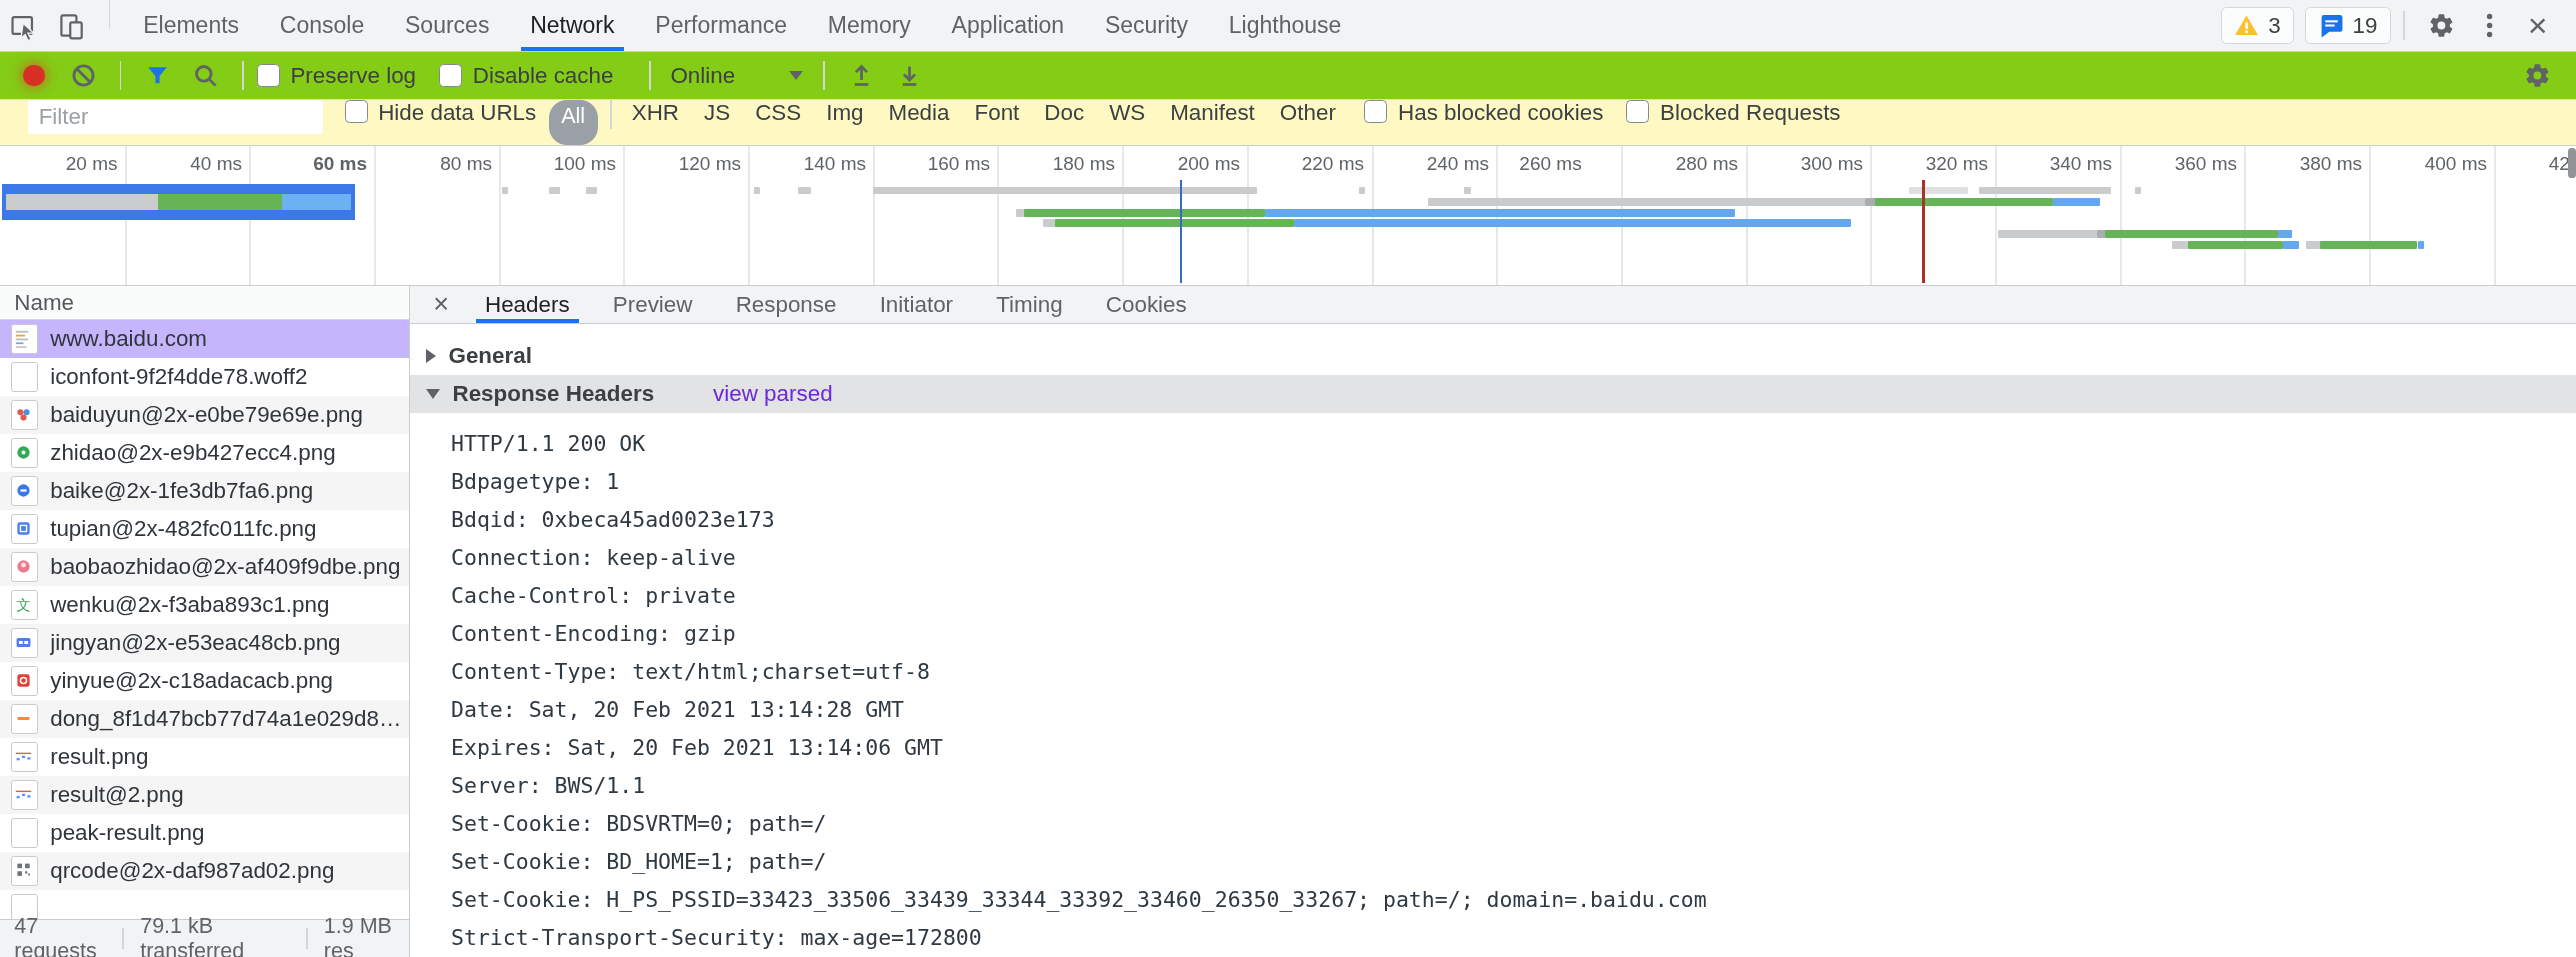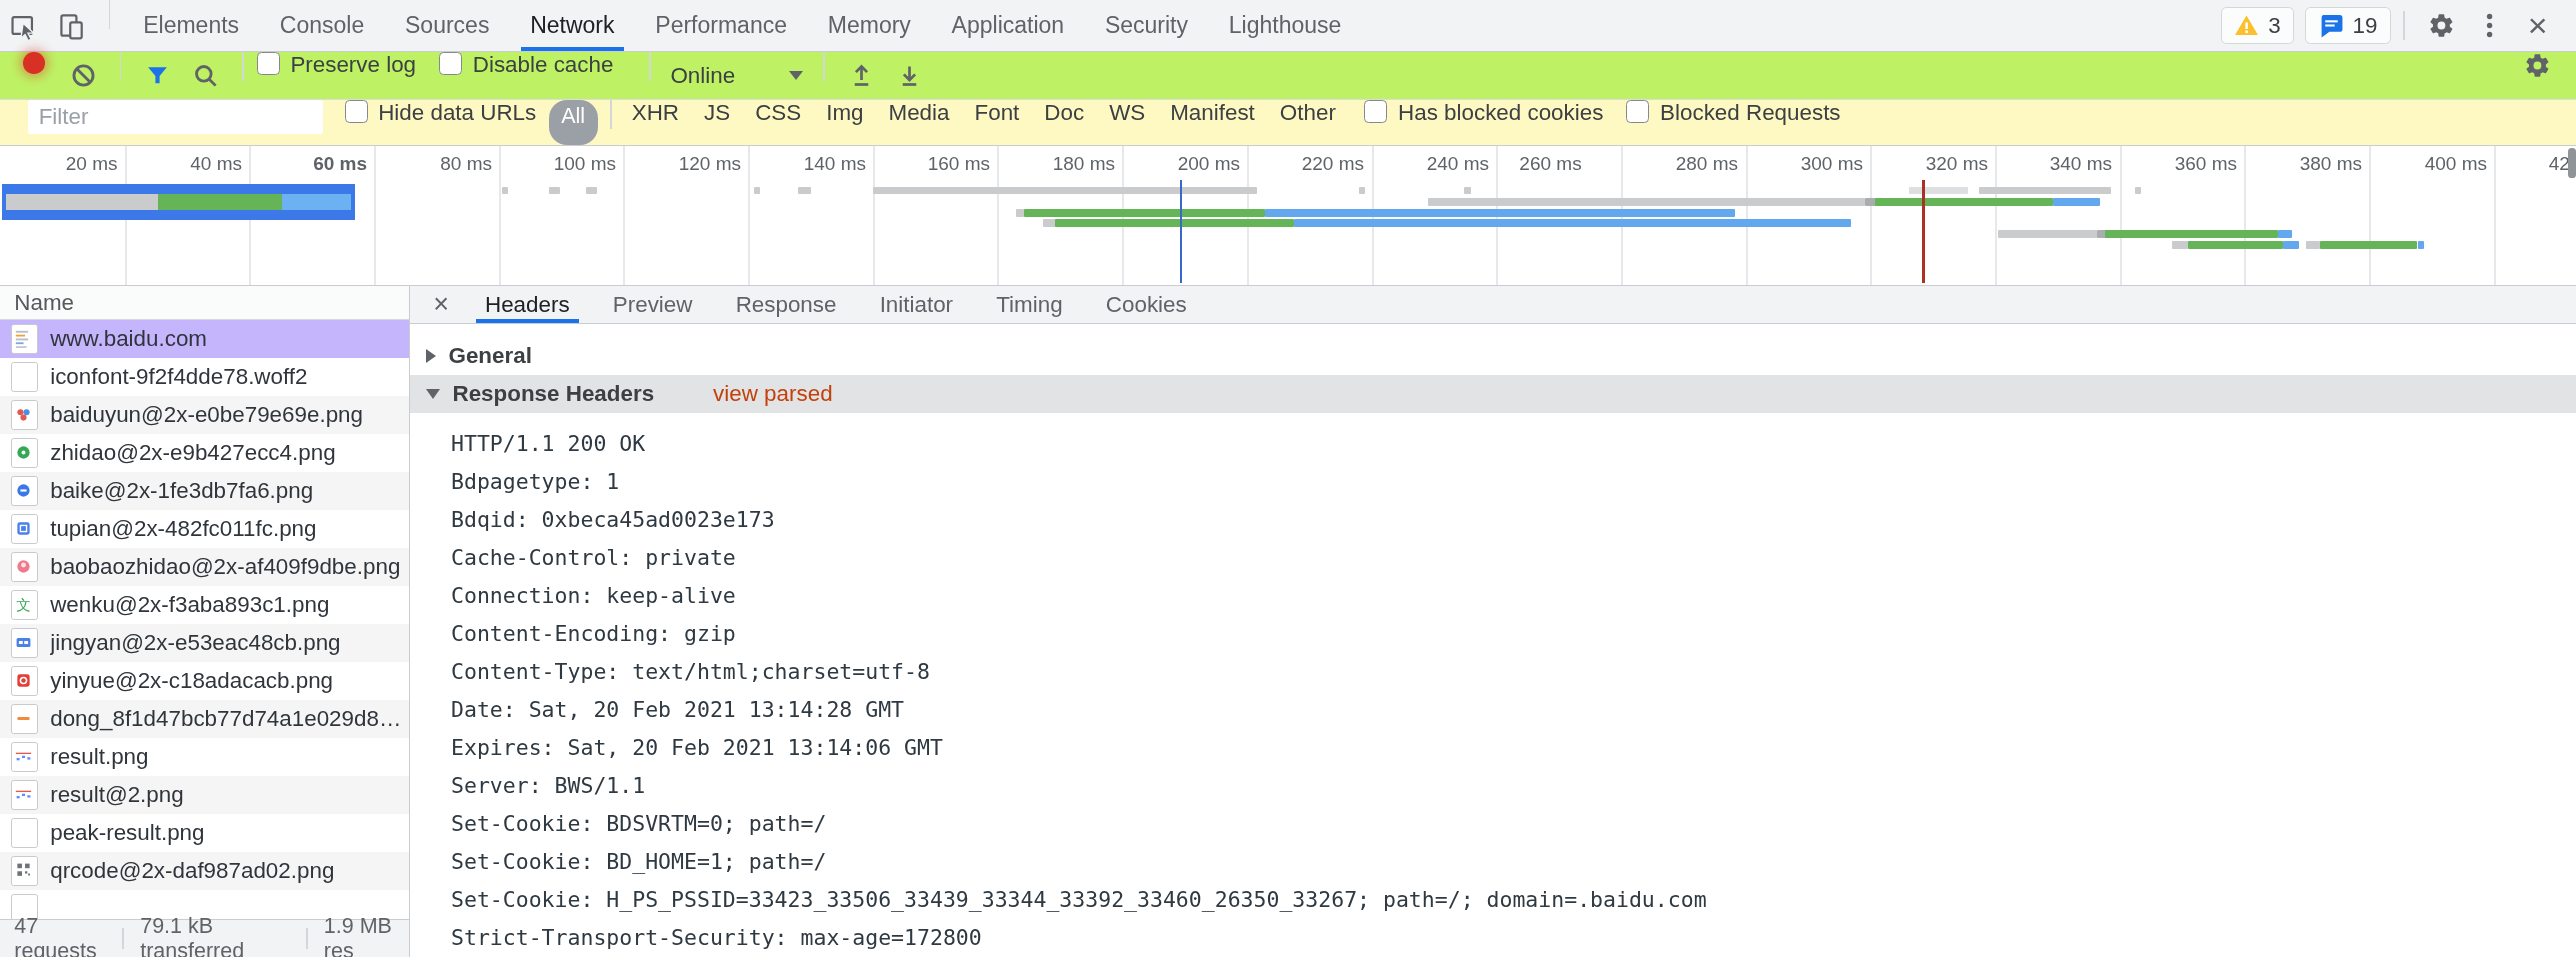--- a/index.html
+++ b/index.html
@@ -23,22 +23,22 @@
   .tab{position:relative;display:flex;align-items:center;padding:0 5.4px;margin:0 15px;
     font-size:23px;color:#5f6368;white-space:nowrap;cursor:default}
   .tab.active{color:#202124}
   .tab.active::after{content:"";position:absolute;left:-3.6px;right:-3.6px;bottom:0;height:4.5px;
     background:var(--accent)}
   #tabbar-right{margin-left:auto;display:flex;align-items:center;padding-right:14.3px}
   .badge{display:flex;align-items:center;gap:9px;border:1.8px solid #d5d8db;border-radius:5.4px;
     background:#fbfcfc;padding:4.5px 12.5px;margin-left:10.7px;font-size:22.4px;color:#3c4043}
 
   
-  #toolbar{height:48px;background:#bef264;border-bottom:0.9px solid #dadcdf;
-    display:flex;padding:0 9px;position:relative}
+  #toolbar{height:48px;background:#84cc16;border-bottom:0.9px solid #dadcdf;
+    display:flex;align-items:center;padding:0 9px;position:relative}
   .record-dot{width:21.5px;height:21.5px;border-radius:50%;background:var(--record-red);
     box-shadow:0 0 10.7px 2.7px rgba(217,48,37,.45);margin:0 14.3px}
   .cb{width:23px;height:23px;border:1.8px solid #85898d;border-radius:4.5px;background:#fff;flex:none}
   .cb-label{font-size:22.4px;color:#3c4043;margin:0 23px 0 10.7px;white-space:nowrap}
   .select{display:flex;align-items:center;font-size:22.4px;color:#3c4043;padding:0 7.2px}
   .caret{width:0;height:0;border-left:7.2px solid transparent;border-right:7.2px solid transparent;
     border-top:9px solid #5f6368;margin-left:54px}
   #toolbar-gear{position:absolute;right:14.3px}
 
   
@@ -101,21 +101,21 @@
   .dtab.active{color:#202124}
   .dtab.active::after{content:"";position:absolute;left:-5.4px;right:-5.4px;bottom:0;height:4.5px;
     background:var(--accent)}
   #general-row{display:flex;align-items:center;height:41px;margin-top:14.3px;padding-left:16px}
   .tri-right{width:0;height:0;border-top:7.2px solid transparent;border-bottom:7.2px solid transparent;
     border-left:10.7px solid #5f6368;margin-right:12.5px}
   .tri-down{width:0;height:0;border-left:7.2px solid transparent;border-right:7.2px solid transparent;
     border-top:10.7px solid #5f6368;margin-right:12.5px}
   .sect-title{font-size:22.4px;font-weight:700;color:#3c4043}
   #resp-band{height:43px;background:#e2e3e4;display:flex;align-items:center;padding-left:16px}
-  #view-parsed{font-size:22.4px;color:#c2410c;margin-left:59px}
+  #view-parsed{font-size:22.4px;color:#6d28d9;margin-left:59px}
   #header-lines{padding:12.5px 0 0 41px;font-family:"DejaVu Sans Mono","Liberation Mono",monospace;
     font-size:21.5px;color:#2f3942}
   .hline{height:38px;line-height:38px;white-space:nowrap}
 </style>
 </head>
 <body>
 
 <div id="tabbar">
   <span class="tb-btn ico">
     <svg width="30" height="30" viewBox="0 0 34 34">
@@ -513,22 +513,22 @@
     </div>
     <div id="resp-band">
       <span class="tri-down"></span>
       <span class="sect-title">Response Headers</span>
       <span id="view-parsed">view parsed</span>
     </div>
     <div id="header-lines">
         <div class="hline">HTTP/1.1 200 OK</div>
         <div class="hline">Bdpagetype: 1</div>
         <div class="hline">Bdqid: 0xbeca45ad0023e173</div>
+        <div class="hline">Connection: keep-alive</div>
         <div class="hline">Cache-Control: private</div>
-        <div class="hline">Connection: keep-alive</div>
         <div class="hline">Content-Encoding: gzip</div>
         <div class="hline">Content-Type: text/html;charset=utf-8</div>
         <div class="hline">Date: Sat, 20 Feb 2021 13:14:28 GMT</div>
         <div class="hline">Expires: Sat, 20 Feb 2021 13:14:06 GMT</div>
         <div class="hline">Server: BWS/1.1</div>
         <div class="hline">Set-Cookie: BDSVRTM=0; path=/</div>
         <div class="hline">Set-Cookie: BD_HOME=1; path=/</div>
         <div class="hline">Set-Cookie: H_PS_PSSID=33423_33506_33439_33344_33392_33460_26350_33267; path=/; domain=.baidu.com</div>
         <div class="hline">Strict-Transport-Security: max-age=172800</div>
       </div>

